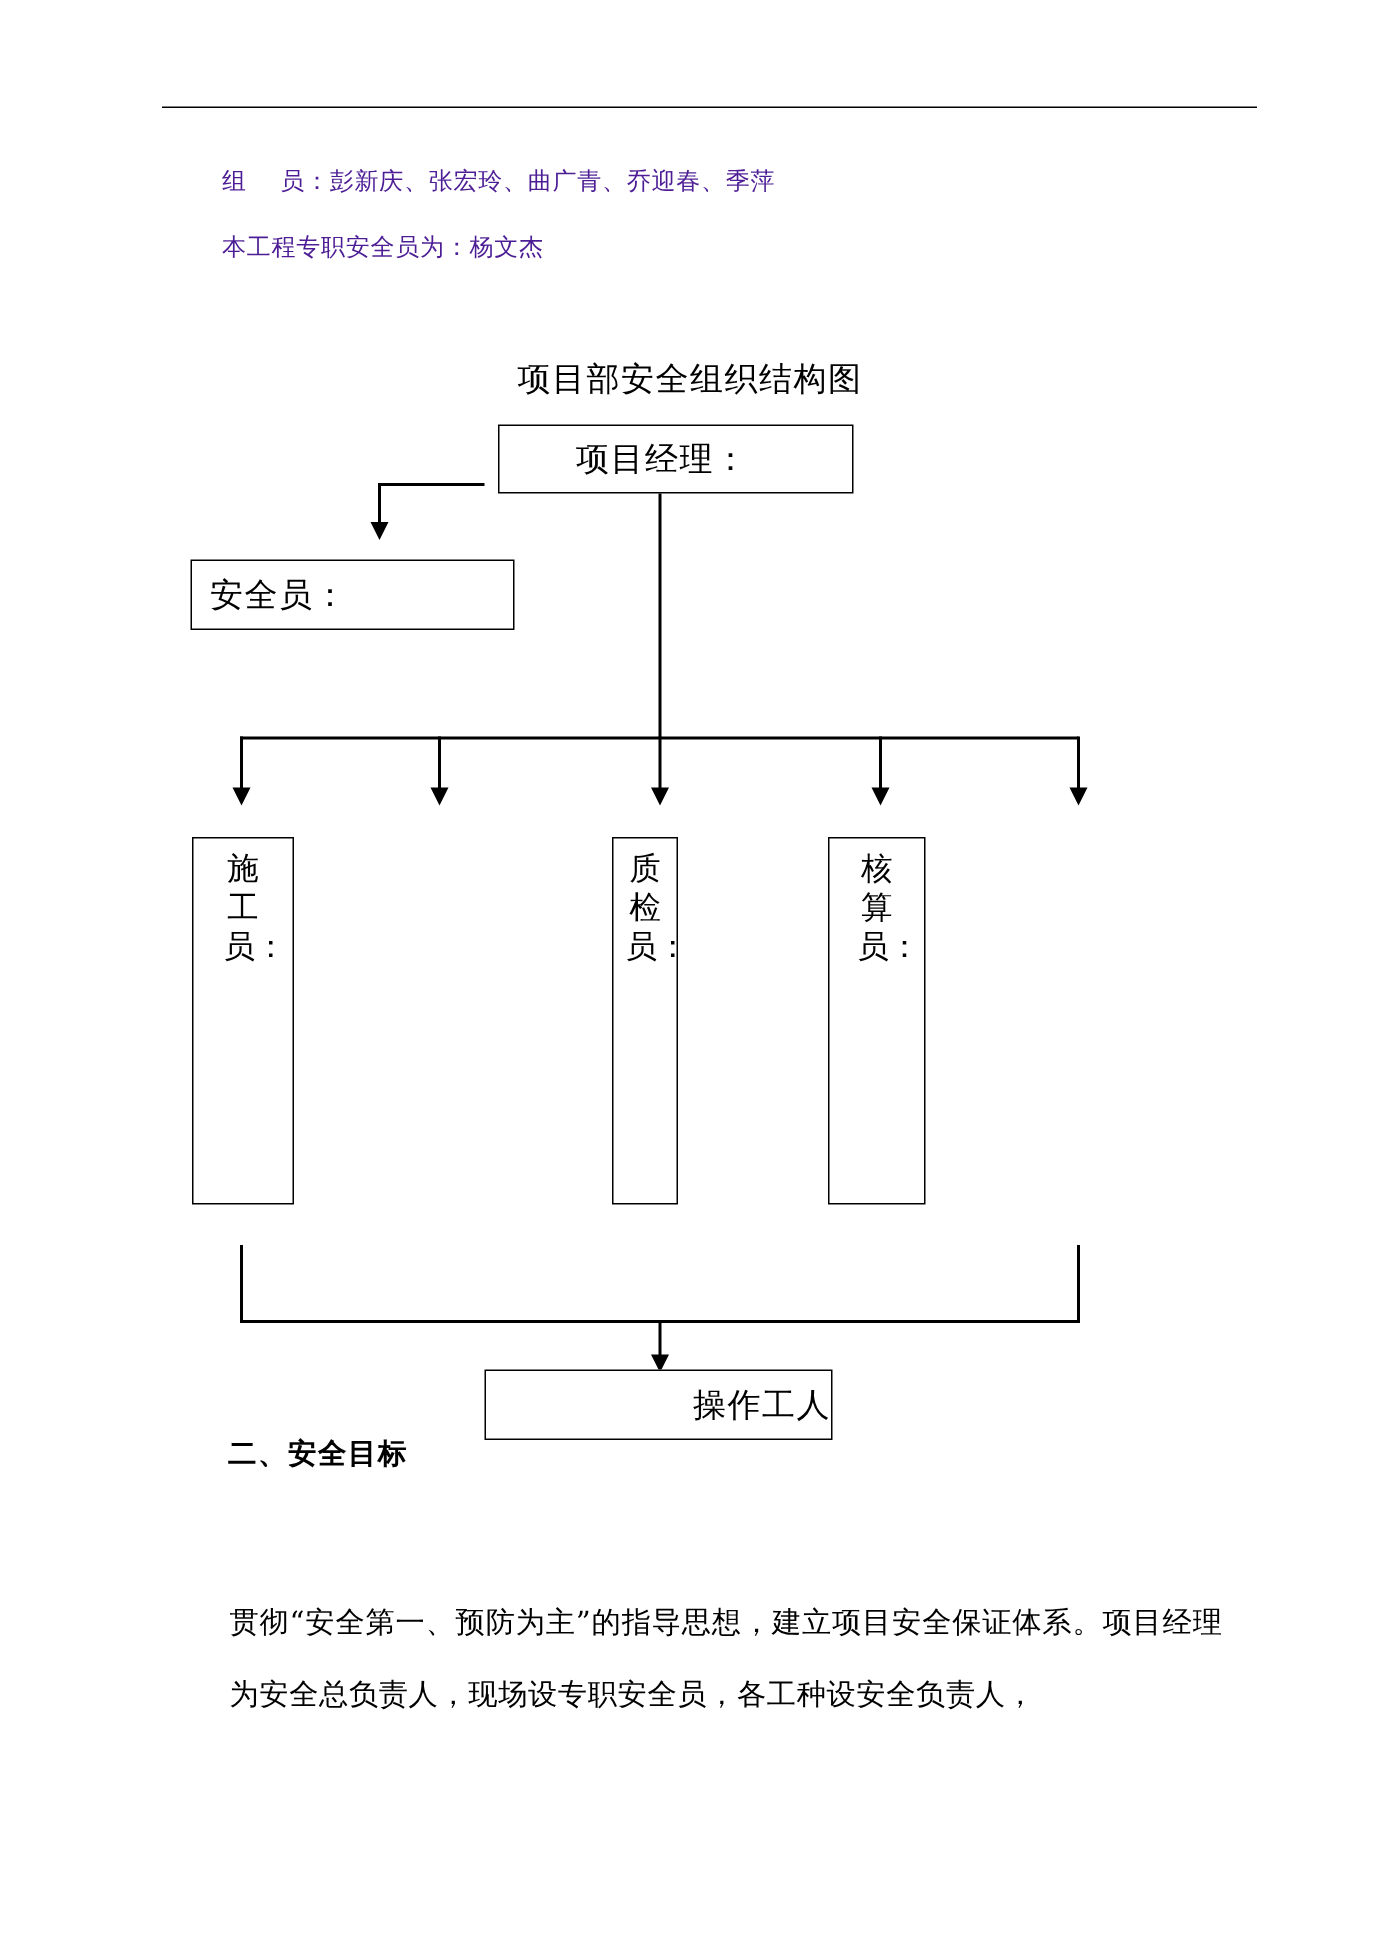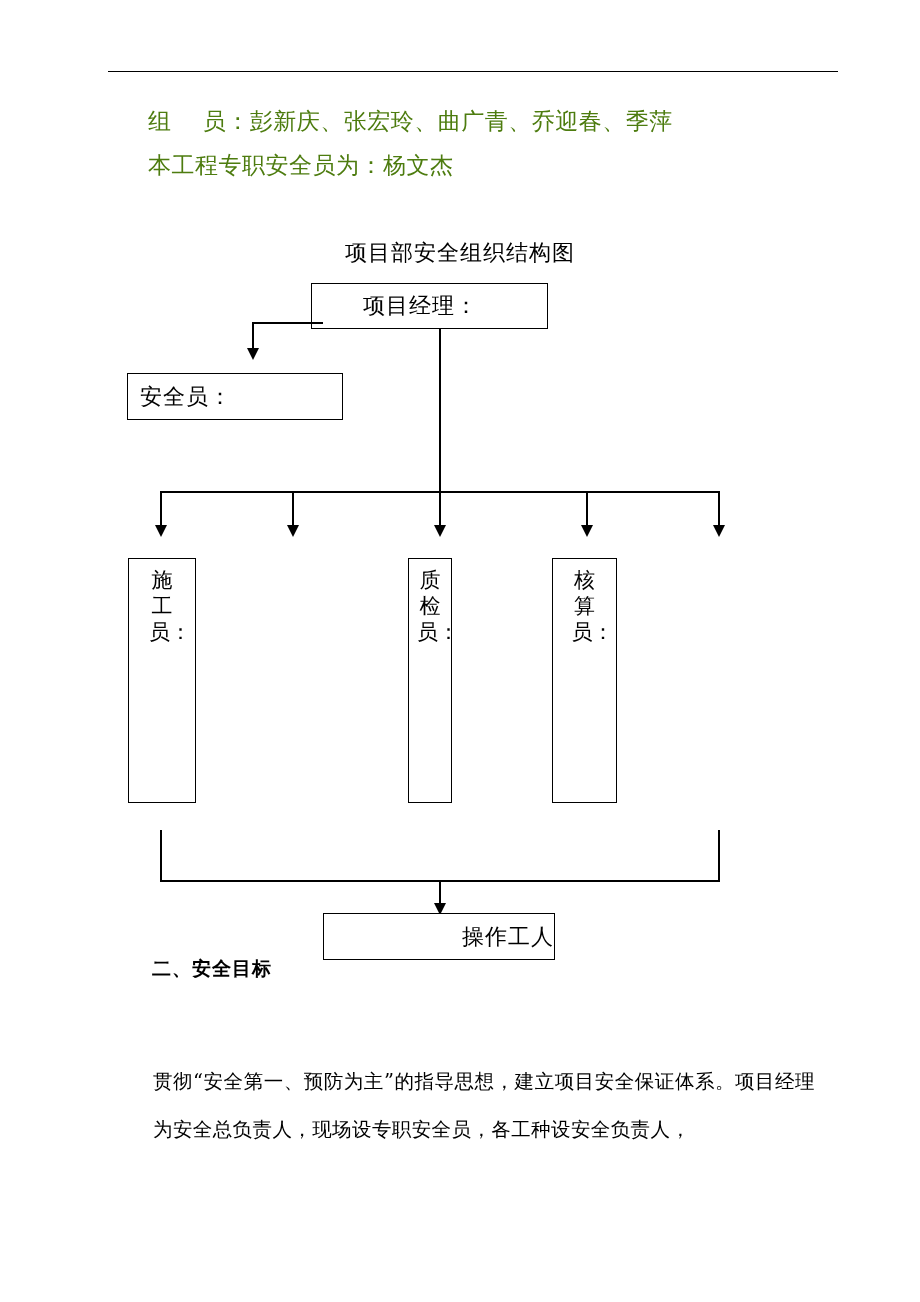--- a/index.html
+++ b/index.html
@@ -25,25 +25,25 @@
     left: 108px;
     top: 71px;
     width: 730px;
     height: 0;
     border-top: 1.5px solid #000;
   }
 
   
   .doc-line {
     position: absolute;
-    font-size: 23px;
+    font-size: 16px;
     line-height: 26px;
     letter-spacing: 0.5px;
     white-space: pre;
-    color: #4d7c0f;
+    color: #4c1d95;
   }
   .line-members  { left: 148px; top: 108px; }
   .line-officer  { left: 148px; top: 152px; }
 
   .section-heading {
     position: absolute;
     left: 152px;
     top: 956px;
     font-family: "DejaVu Sans", "Liberation Sans", sans-serif;
     font-size: 19px;
@@ -88,21 +88,21 @@
   }
   .node-h {
     display: flex;
     align-items: center;
   }
   .node-h .node-label {
     font-size: 22px;
     letter-spacing: 1px;
   }
   
-  .node-manager { left: 311px; top: 283px; width: 237px; height: 46px; }
+  .node-manager { left: 332px; top: 283px; width: 237px; height: 46px; }
   .node-manager .node-label { width: 100%; text-align: center; padding-right: 18px; box-sizing: border-box; }
 
   .node-safety { left: 127px; top: 373px; width: 216px; height: 47px; }
   .node-safety .node-label { padding-left: 12px; }
 
   .node-worker { left: 323px; top: 913px; width: 232px; height: 47px; }
   .node-worker .node-label { width: 100%; text-align: right; }
 
   
   .node-role {

